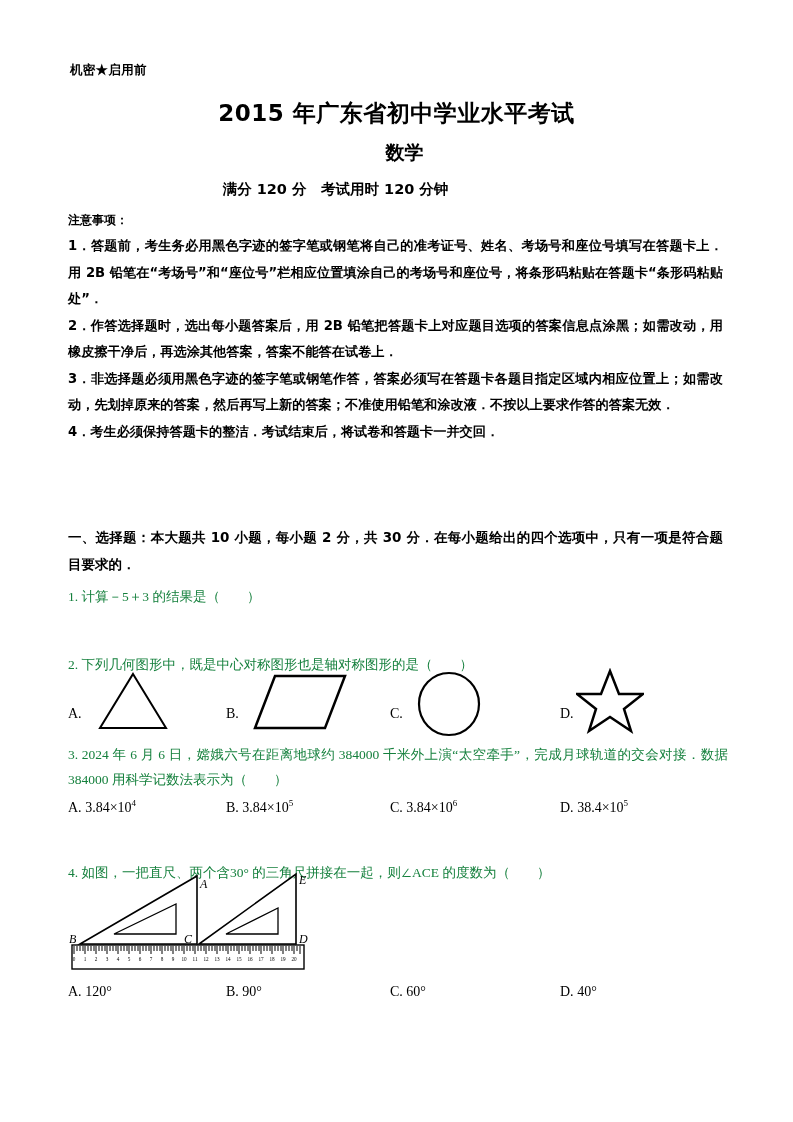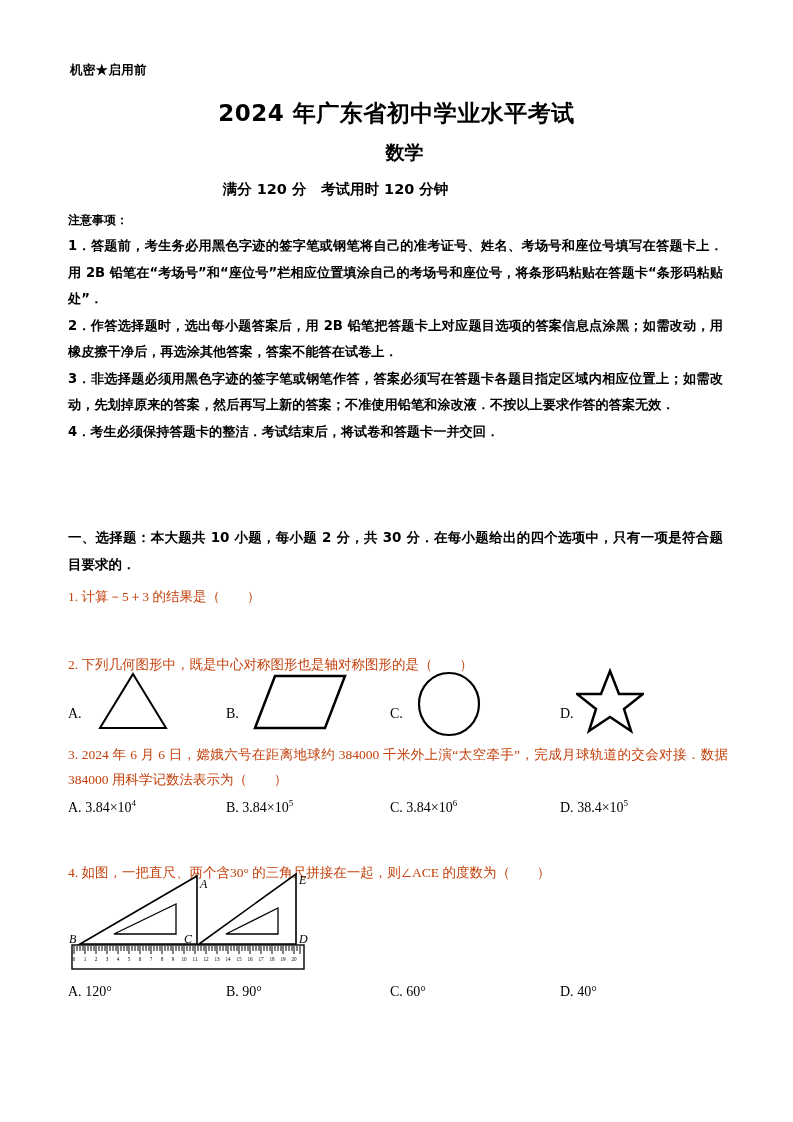--- a/index.html
+++ b/index.html
@@ -60,21 +60,21 @@
     line-height:26.5px;
     text-align:justify;
     text-justify:inter-ideograph;
   }
 
   .qtext {
     position:absolute;
     font-family:"Liberation Serif", serif;
     font-size:13.5px;
     line-height:25px;
-    color:#c2410c;
+    color:#15803d;
   }
   .opts { position:absolute; width:680px; height:22px; }
   .opt {
     position:absolute; top:0;
     font-family:"Liberation Serif", serif;
     font-size:14px;
     white-space:nowrap;
   }
   .opt.a { left:0px; }
   .opt.b { left:158px; }
@@ -93,21 +93,21 @@
   .fig4 { position:absolute; left:68px; top:866px; width:320px; height:105px; }
   .fig4 svg { display:block; }
 </style>
 </head>
 <body>
 
 <div class="page">
 
   <div class="confidential">机密★启用前</div>
 
-  <div class="title">2024 年广东省初中学业水平考试</div>
+  <div class="title">2015 年广东省初中学业水平考试</div>
   <div class="subject">数学</div>
   <div class="marks">满分 120 分　考试用时 120 分钟</div>
 
   <div class="notice-wrap">
     <div class="notice-head">注意事项：</div>
     <div class="notice-item">1．答题前，考生务必用黑色字迹的签字笔或钢笔将自己的准考证号、姓名、考场号和座位号填写在答题卡上．用 2B 铅笔在“考场号”和“座位号”栏相应位置填涂自己的考场号和座位号，将条形码粘贴在答题卡“条形码粘贴处”．</div>
     <div class="notice-item">2．作答选择题时，选出每小题答案后，用 2B 铅笔把答题卡上对应题目选项的答案信息点涂黑；如需改动，用橡皮擦干净后，再选涂其他答案，答案不能答在试卷上．</div>
     <div class="notice-item">3．非选择题必须用黑色字迹的签字笔或钢笔作答，答案必须写在答题卡各题目指定区域内相应位置上；如需改动，先划掉原来的答案，然后再写上新的答案；不准使用铅笔和涂改液．不按以上要求作答的答案无效．</div>
     <div class="notice-item">4．考生必须保持答题卡的整洁．考试结束后，将试卷和答题卡一并交回．</div>
   </div>

